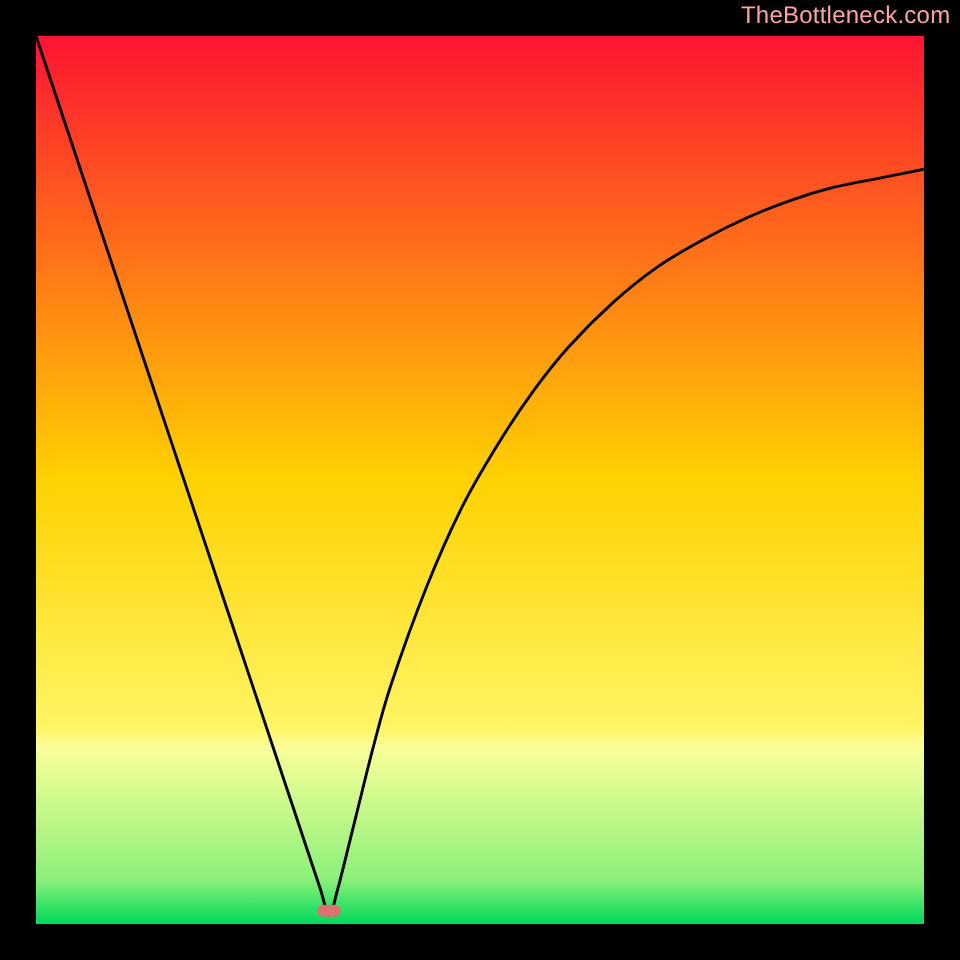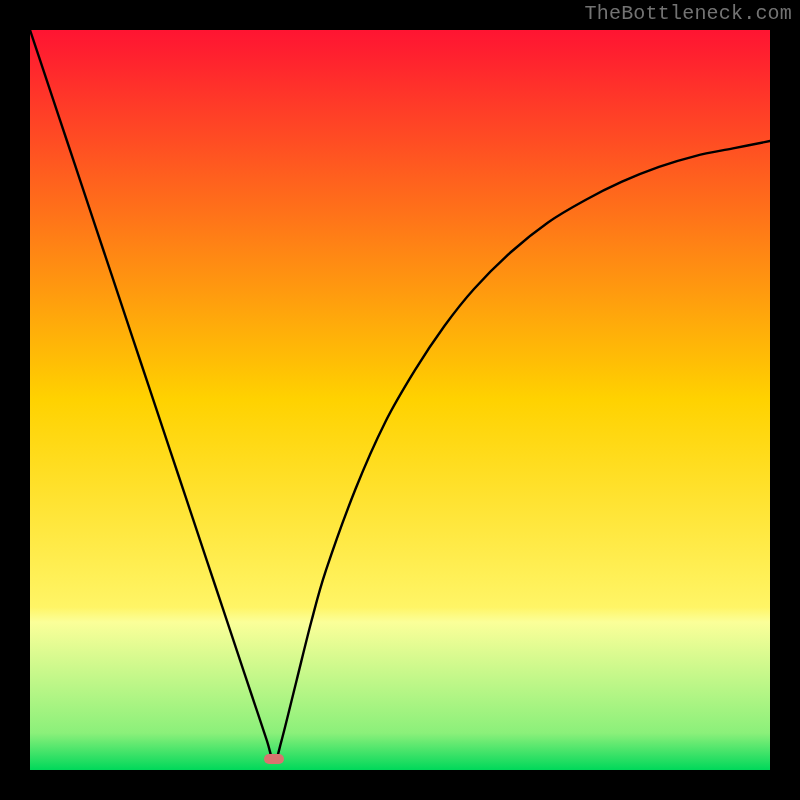--- a/index.html
+++ b/index.html
@@ -27,25 +27,24 @@
   }
   .plot svg {
     width: 740px;
     height: 740px;
     display: block;
   }
   .watermark {
     position: absolute;
     top: 2px;
     right: 8px;
-    color: #737373;
+    color: #fca5a5;
     font-size: 20px;
     letter-spacing: 0.2px;
     user-select: none;
-    font-family: Liberation Mono, monospace;
   }
   .marker {
     position: absolute;
     width: 20px;
     height: 10px;
     border-radius: 5px;
     transform: translate(-50%, -50%);
   }
 </style>
 </head>

